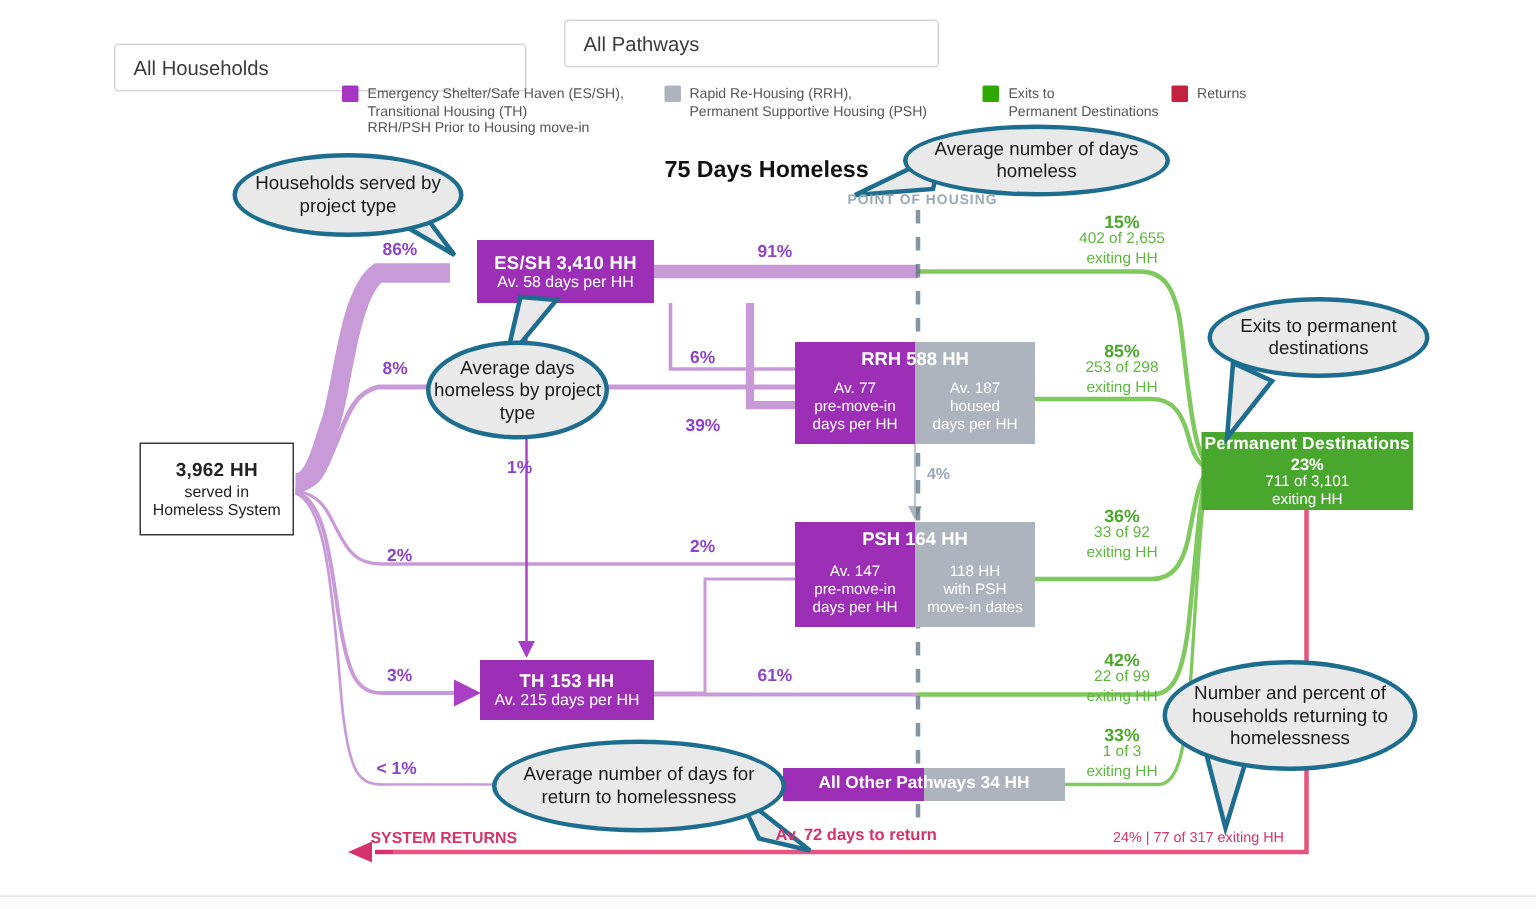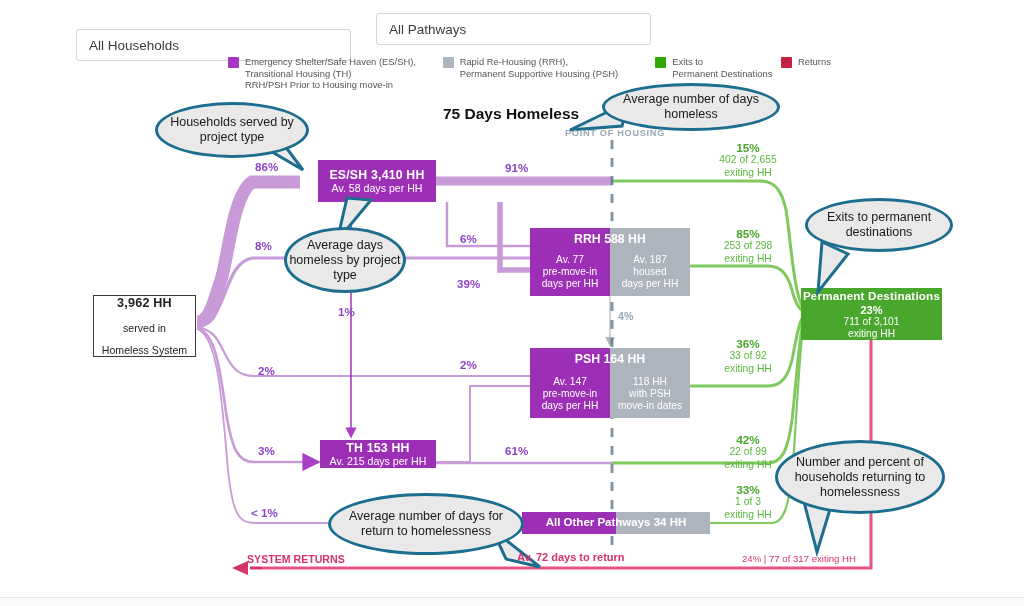--- a/index.html
+++ b/index.html
@@ -4,21 +4,21 @@
 <style>
   html,body{margin:0;padding:0;background:#ffffff;}
   body{width:1024px;height:606px;overflow:hidden;font-family:"Liberation Sans",sans-serif;color:#333;}
   #root{position:relative;width:1024px;height:606px;background:#fff;}
   #root::after{content:"";position:absolute;left:0;right:0;bottom:0;height:8px;background:#fafafa;border-top:1px solid #e6e6e6;}
 
   
   .filter{position:absolute;height:32px;border:1px solid #d5d5d5;border-radius:3px;background:#fff;
           display:flex;align-items:center;padding:0 12px;font-size:13.5px;color:#3c3c3c;box-sizing:border-box;}
   #filter-households{left:76px;top:29px;width:275px;}
-  #filter-pathways{left:376px;top:13px;width:275px;}
+  #filter-pathways{left:376px;top:13px;width:250px;}
 
   
   .legend{position:absolute;top:56px;left:228px;width:640px;display:flex;align-items:flex-start;gap:0;}
   .lg{display:flex;align-items:flex-start;font-size:9.4px;line-height:11.6px;color:#555;}
   .sw{width:11px;height:11px;flex:0 0 11px;margin-right:6px;margin-top:1px;border-radius:1px;}
   #lg-escsh{width:222px;}
   #lg-rrh{width:220px;}
   #lg-exits{width:130px;}
   #lg-returns{width:90px;}
   .lg span{display:block;}
@@ -36,27 +36,27 @@
   #b-exitsperm{left:805px;top:198px;width:148px;height:54px;}
   #b-returns{left:775px;top:440px;width:170px;height:74px;}
   #b-avgreturn{left:328px;top:493px;width:196px;height:62px;}
 
   
   .node{position:absolute;box-sizing:border-box;text-align:center;z-index:4;color:#fff;}
   .node .t1{font-weight:bold;font-size:12.3px;letter-spacing:.2px;}
   .node .t2{font-size:10.6px;line-height:12.4px;}
 
   #node-source{left:93px;top:295px;width:103px;height:62px;background:#fff;border:1.6px solid #3a3a3a;
-               color:#222;display:flex;flex-direction:column;align-items:center;justify-content:space-between;}
+               color:#222;display:flex;flex-direction:column;align-items:center;justify-content:center;}
   #node-source .t1{font-size:12.6px;font-weight:bold;margin-bottom:2px;}
   #node-source .t2{font-size:10.6px;color:#222;line-height:12.4px;}
 
   #node-essh{left:318px;top:160px;width:118px;height:42px;background:#9c2fb5;
              display:flex;flex-direction:column;align-items:center;justify-content:center;}
-  #node-th{left:320px;top:440px;width:116px;height:28px;background:#9c2fb5;
+  #node-th{left:320px;top:440px;width:116px;height:40px;background:#9c2fb5;
            display:flex;flex-direction:column;align-items:center;justify-content:center;}
 
   .split{position:absolute;display:flex;z-index:4;}
   .split .hdr{position:absolute;top:4px;left:0;right:0;text-align:center;color:#fff;font-weight:bold;font-size:12.3px;z-index:2;}
   .split .half{flex:1;display:flex;align-items:flex-end;justify-content:center;padding-bottom:6px;box-sizing:border-box;}
   .split .half .t2{font-size:10.2px;line-height:12px;color:#fff;text-align:center;}
   .split .left{background:#9c2fb5;}
   .split .right{background:#aeb4bd;}
 
   #node-rrh{left:530px;top:228px;width:160px;height:68px;}

